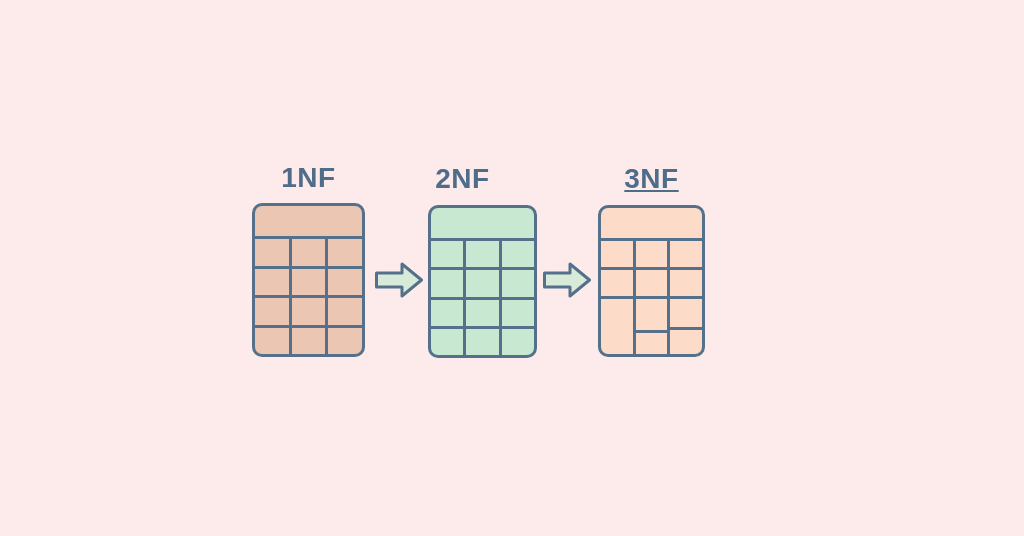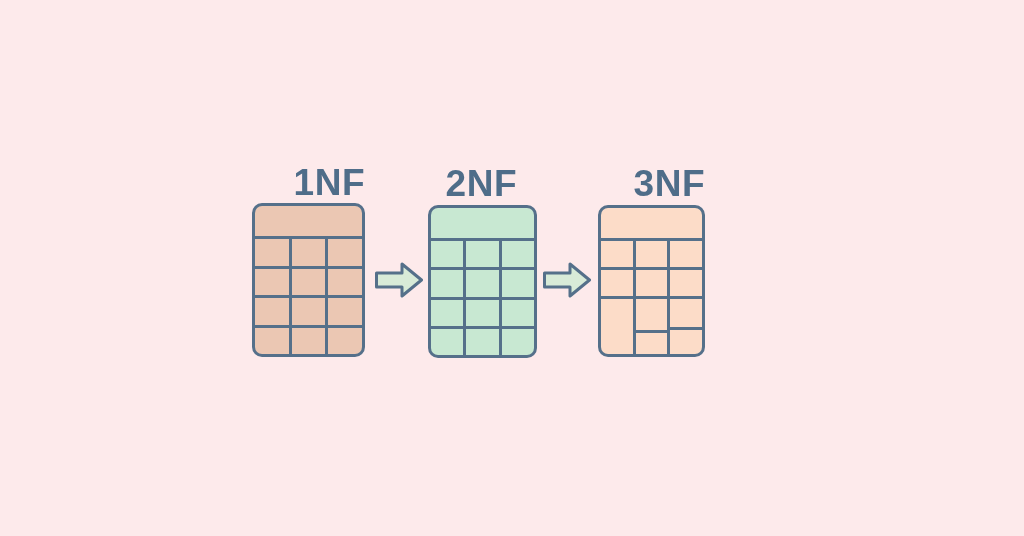--- a/index.html
+++ b/index.html
@@ -11,22 +11,22 @@
   }
 
   #canvas {
     position: relative;
     width: 1024px; height: 536px;
     background: var(--bg, #fdeaeb);
   }
 
   .stage-label {
     position: absolute;
-    text-align: right;
-    font-size: 37px;
+    text-align: center;
+    font-size: 28px;
     font-weight: 700;
     letter-spacing: 0.5px;
     line-height: 1;
     color: var(--label-color, #4f6d89);
   }
 
   
   .nf-table {
     position: absolute;
     background: var(--line, #55708a);      
@@ -56,21 +56,21 @@
   .arrow polygon {
     fill: var(--arrow-fill, #d8ebd8);
     stroke: var(--line, #55708a);
     stroke-width: 3;
     stroke-linejoin: round;
   }
 
   
   #label-1nf { left: 252px; top: 164px; width: 113px; }
   #label-2nf { left: 408px; top: 165px; width: 109px; }
-  #label-3nf { left: 598px; top: 165px; width: 107px; }
+  #label-3nf { left: 598px; top: 165px; width: 107px; text-decoration: underline; }
 
   #table-1nf { left: 252px; top: 203px; width: 113px; height: 154px; }
   #table-2nf { left: 428px; top: 205px; width: 109px; height: 153px; }
   #table-3nf { left: 598px; top: 205px; width: 107px; height: 152px; }
 
   #arrow-1 { left: 375px; top: 262px; }
   #arrow-2 { left: 543px; top: 262px; }
 </style>
 </head>
 <body>

